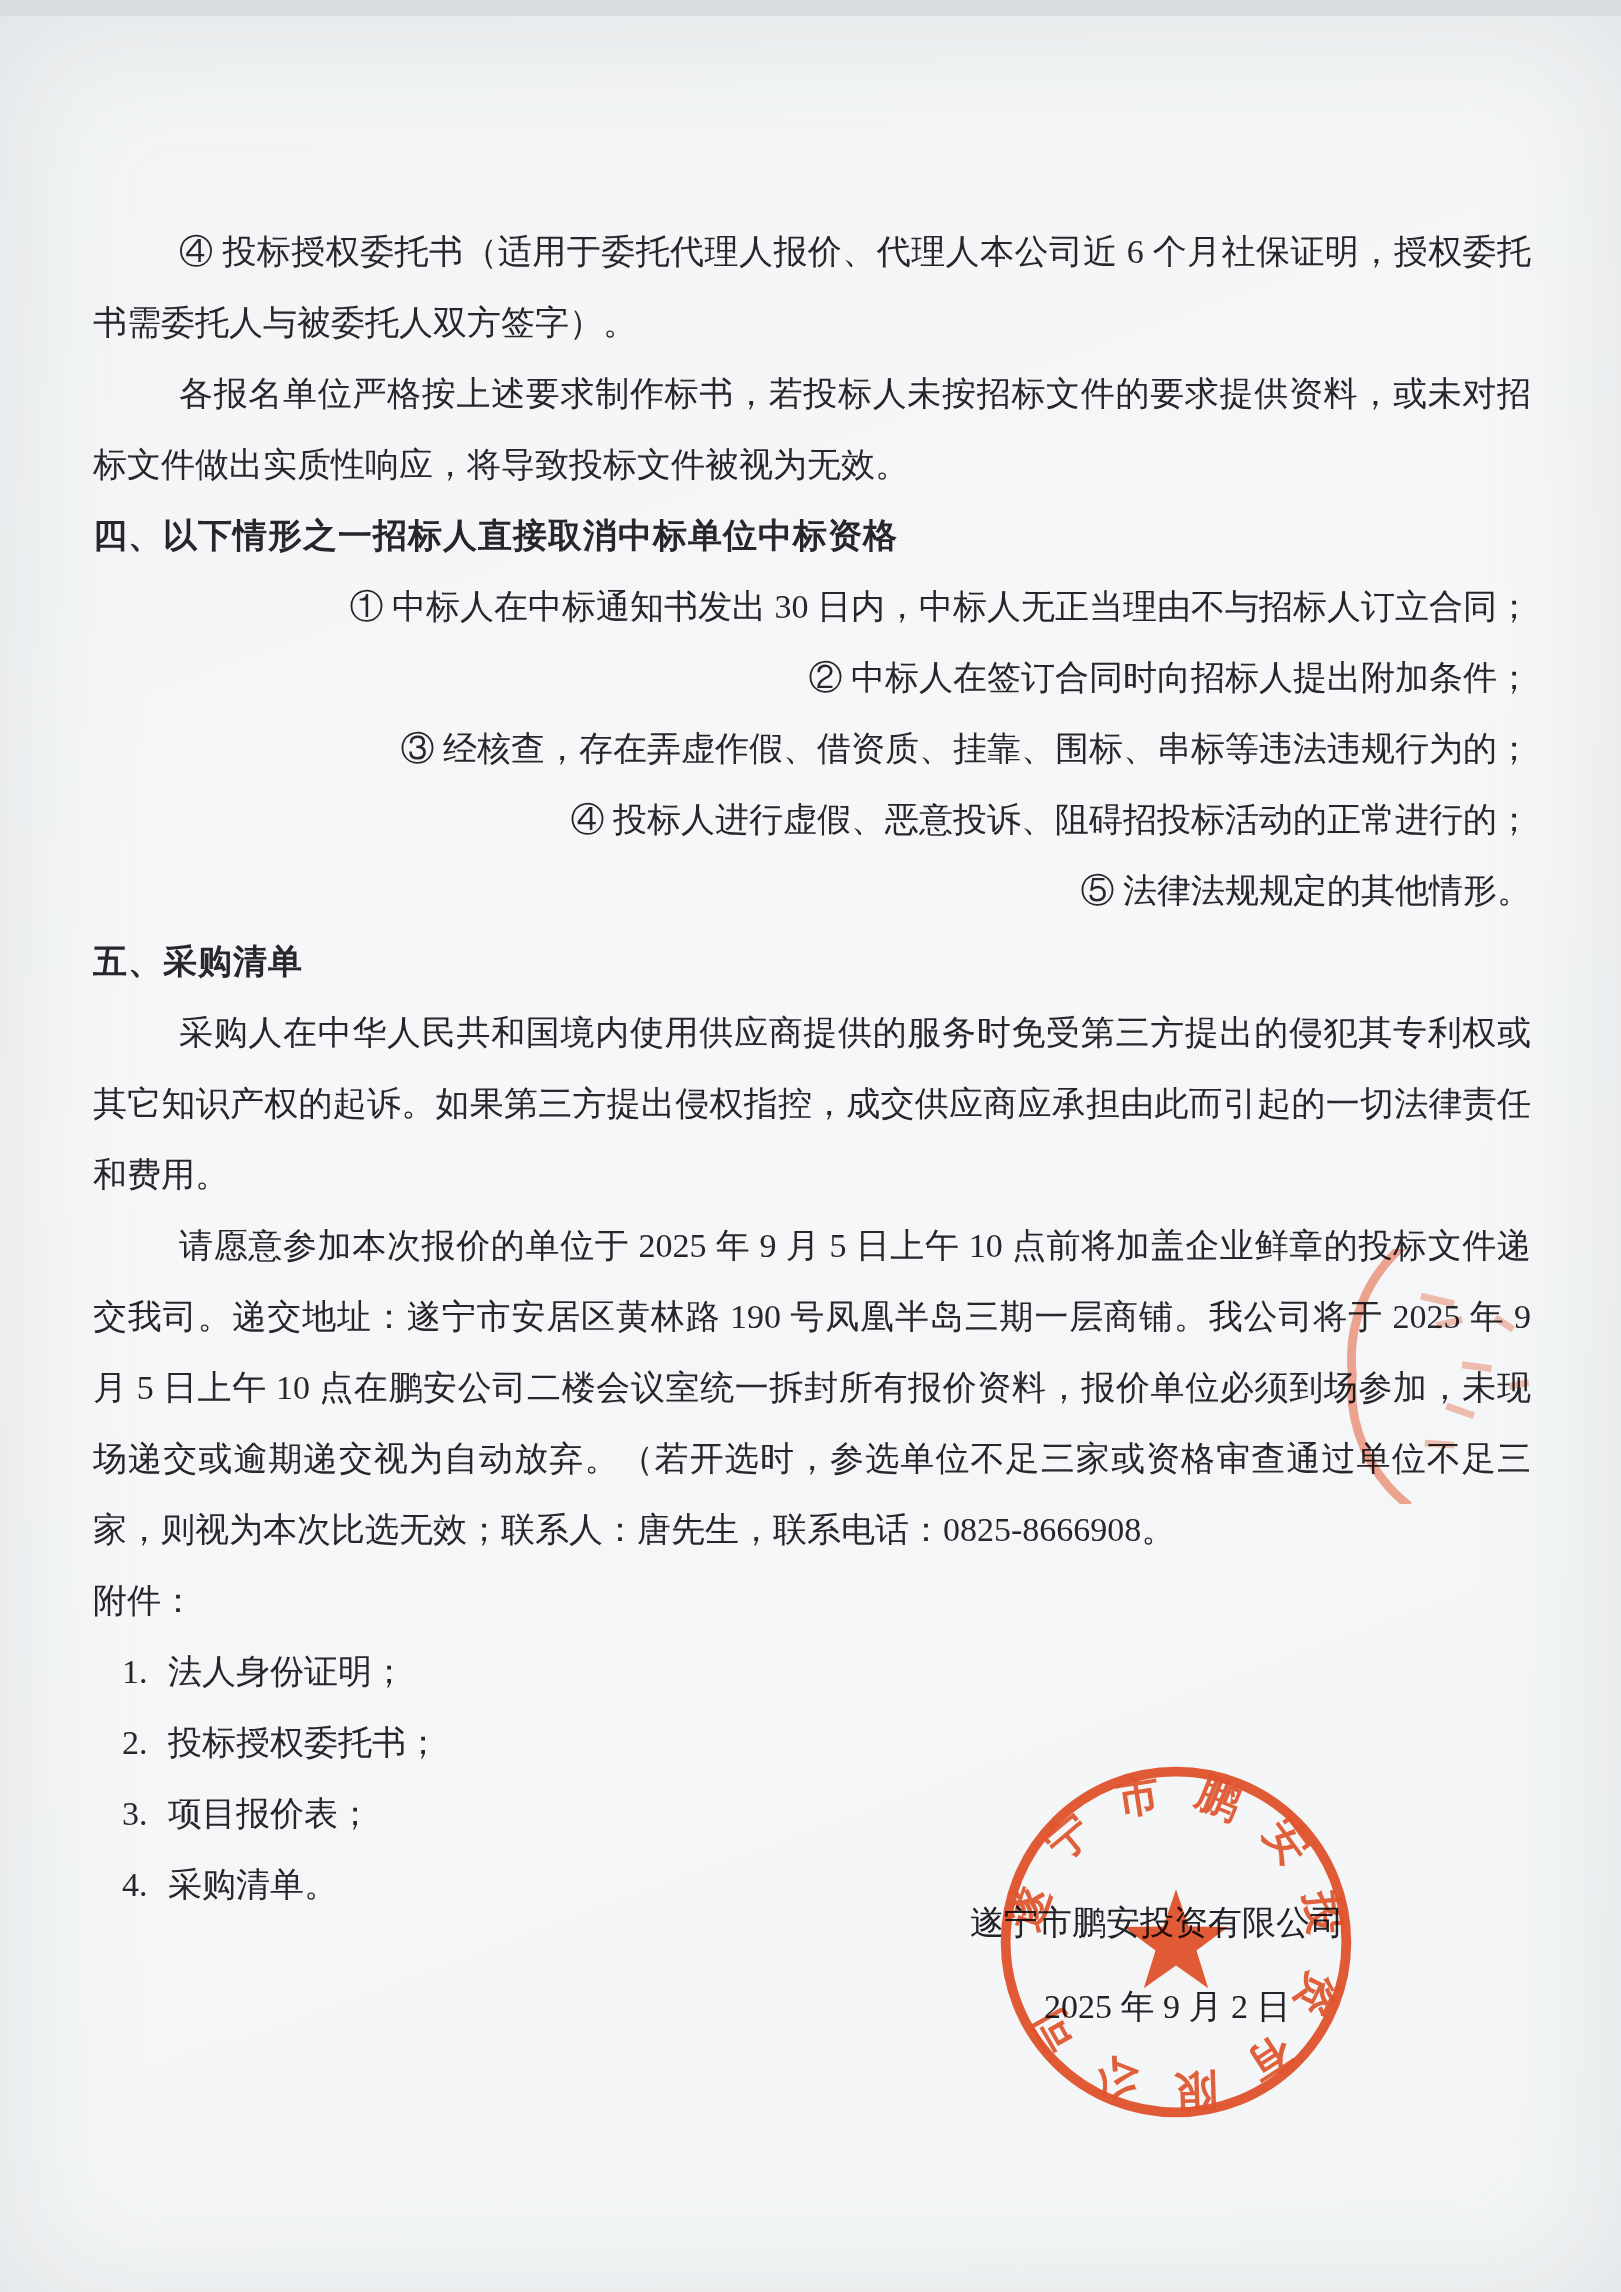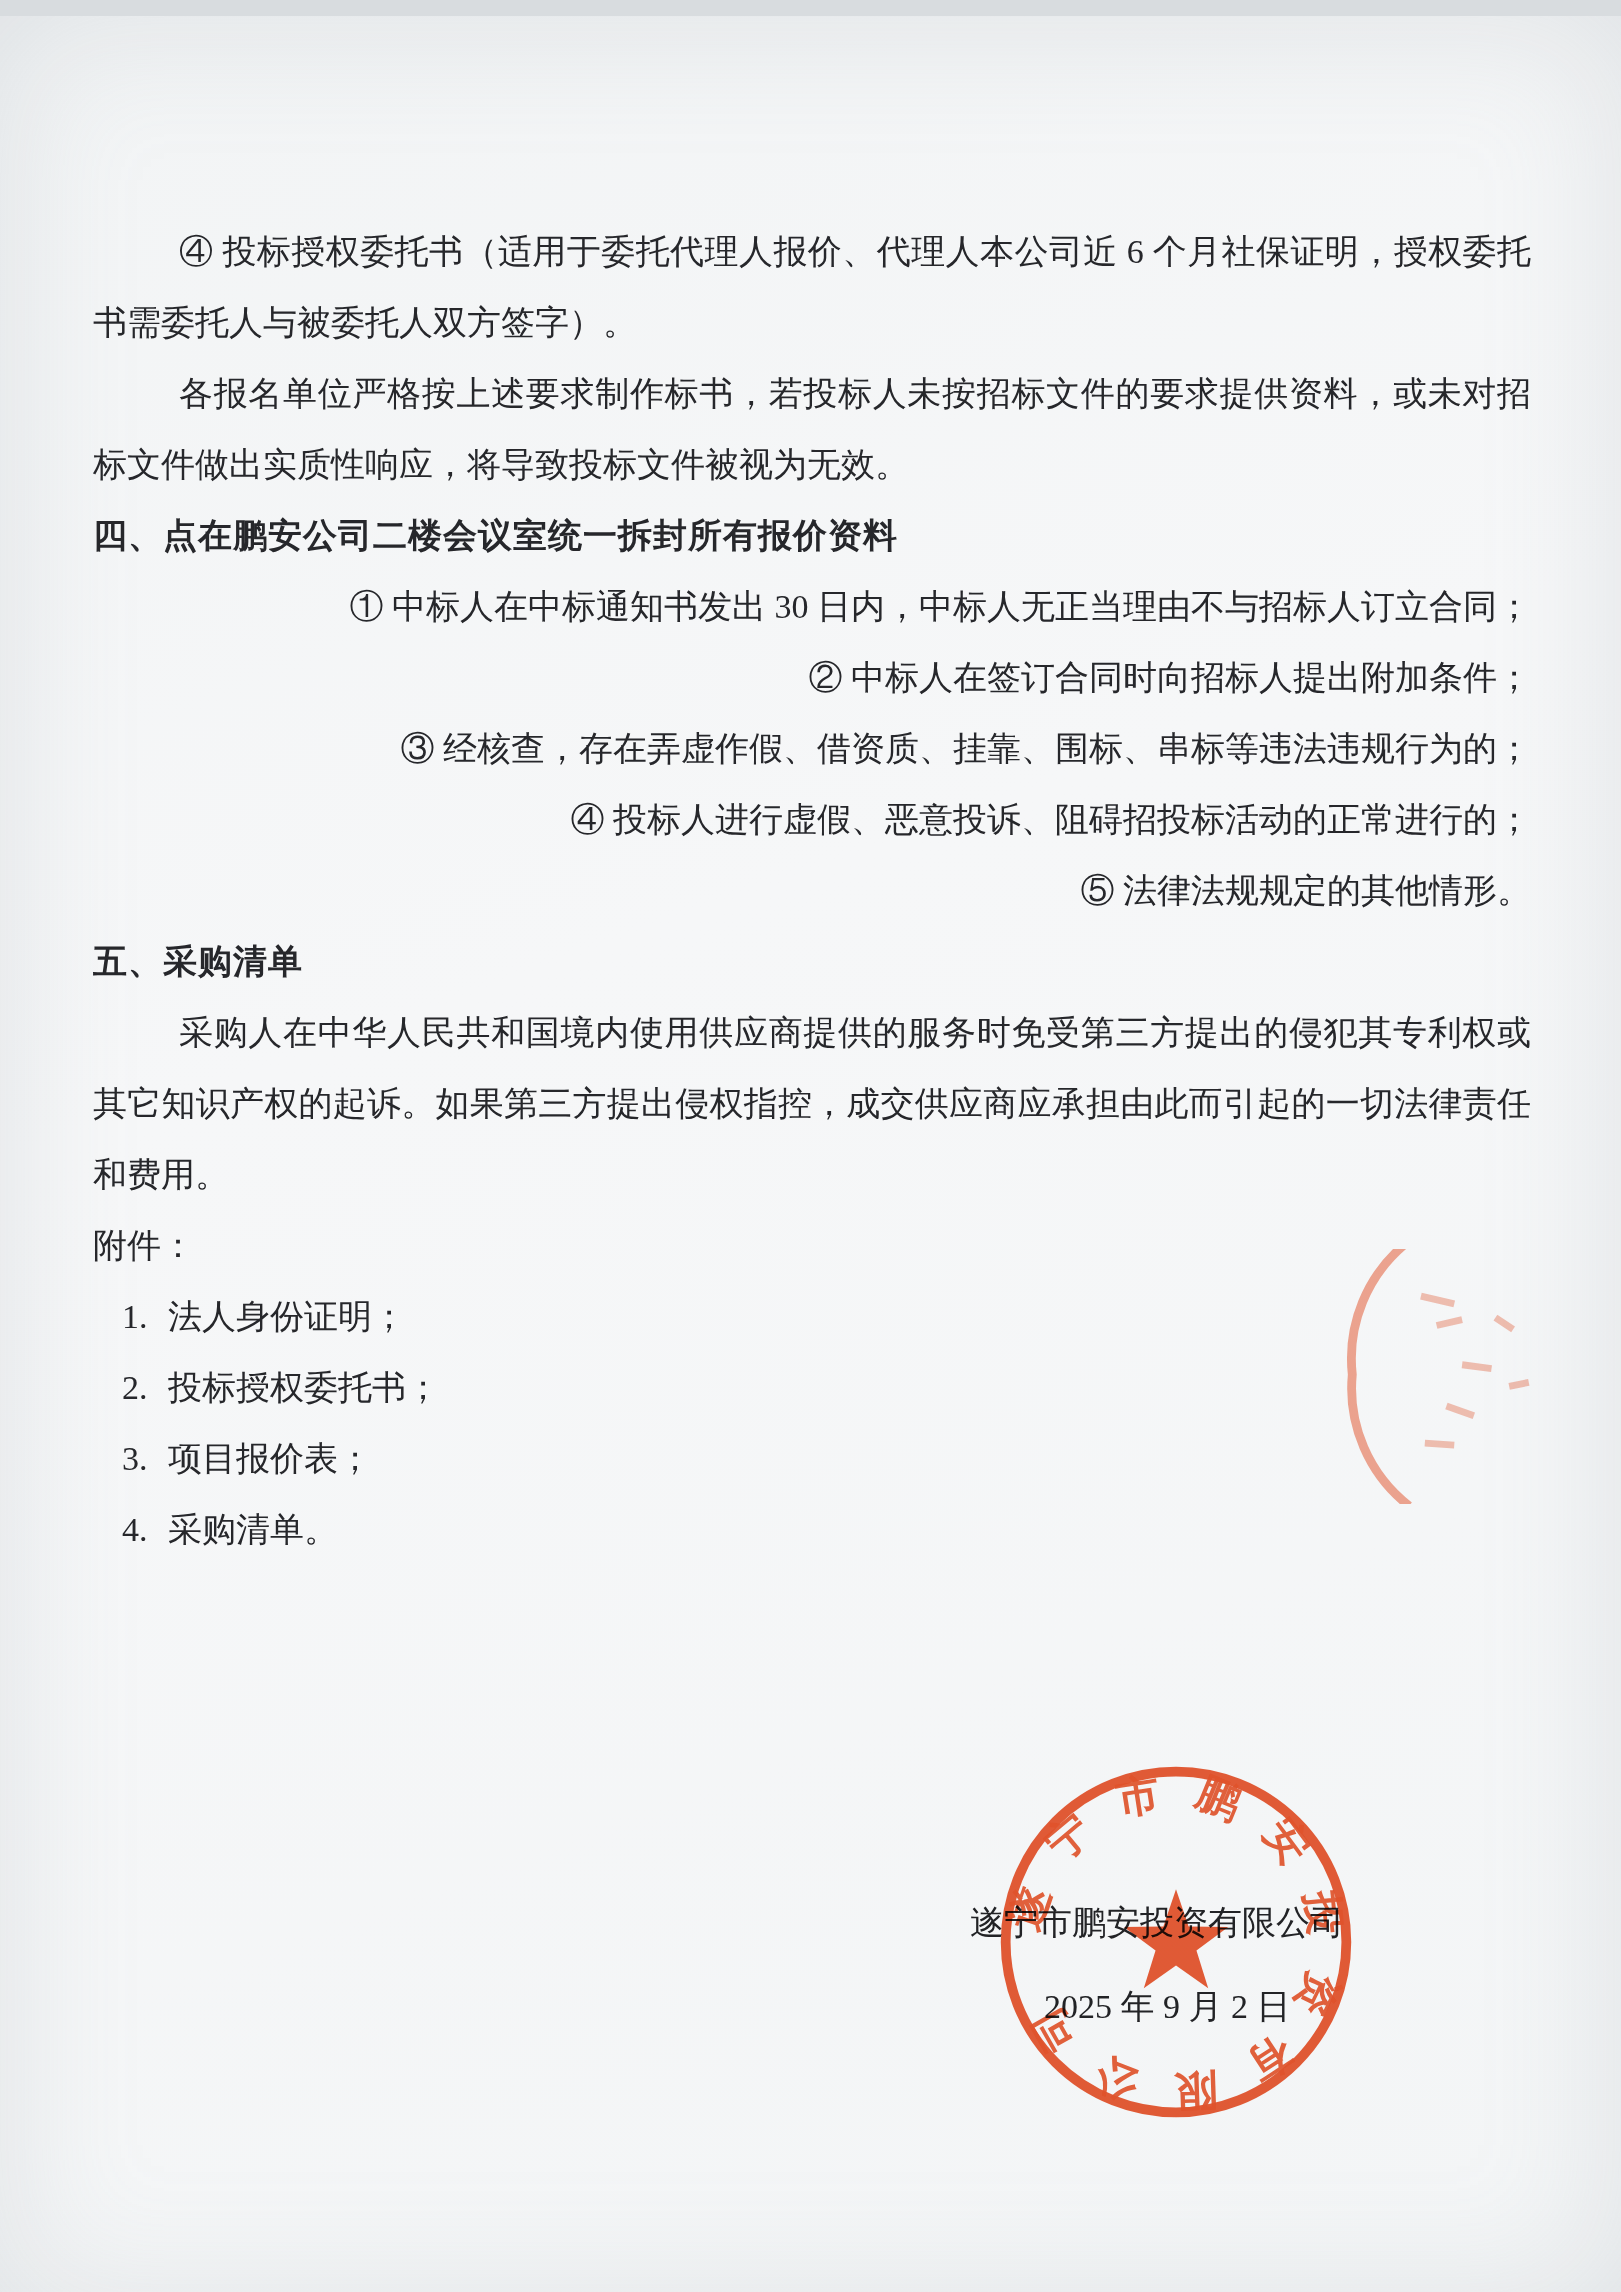--- a/index.html
+++ b/index.html
@@ -57,32 +57,33 @@
 <body>
 
 <div class="paper">
 
   <div class="content">
 
     <p class="para-indent">④ 投标授权委托书（适用于委托代理人报价、代理人本公司近 6 个月社保证明，授权委托书需委托人与被委托人双方签字）。</p>
 
     <p class="para-indent">各报名单位严格按上述要求制作标书，若投标人未按招标文件的要求提供资料，或未对招标文件做出实质性响应，将导致投标文件被视为无效。</p>
 
-    <p class="heading">四、点在鹏安公司二楼会议室统一拆封所有报价资料</p>
+    <p class="heading">四、以下情形之一招标人直接取消中标单位中标资格</p>
 
     <p class="circ-item">① 中标人在中标通知书发出 30 日内，中标人无正当理由不与招标人订立合同；</p>
     <p class="circ-item">② 中标人在签订合同时向招标人提出附加条件；</p>
     <p class="circ-item">③ 经核查，存在弄虚作假、借资质、挂靠、围标、串标等违法违规行为的；</p>
     <p class="circ-item">④ 投标人进行虚假、恶意投诉、阻碍招投标活动的正常进行的；</p>
     <p class="circ-item">⑤ 法律法规规定的其他情形。</p>
 
     <p class="heading">五、采购清单</p>
 
     <p class="para-indent">采购人在中华人民共和国境内使用供应商提供的服务时免受第三方提出的侵犯其专利权或其它知识产权的起诉。如果第三方提出侵权指控，成交供应商应承担由此而引起的一切法律责任和费用。</p>
 
+    <p class="para-indent invite">请愿意参加本次报价的单位于 2025 年 9 月 5 日上午 10 点前将加盖企业鲜章的投标文件递交我司。递交地址：遂宁市安居区黄林路 190 号凤凰半岛三期一层商铺。我公司将于 2025 年 9 月 5 日上午 10 点在鹏安公司二楼会议室统一拆封所有报价资料，报价单位必须到场参加，未现场递交或逾期递交视为自动放弃。（若开选时，参选单位不足三家或资格审查通过单位不足三家，则视为本次比选无效；联系人：唐先生，联系电话：0825-8666908。</p>
 
     <p class="attach-label">附件：</p>
 
     <div class="attach-list">
       <div class="attach-item">
         <span class="num">1.</span>
         <span class="label">法人身份证明；</span>
       </div>
       <div class="attach-item">
         <span class="num">2.</span>

